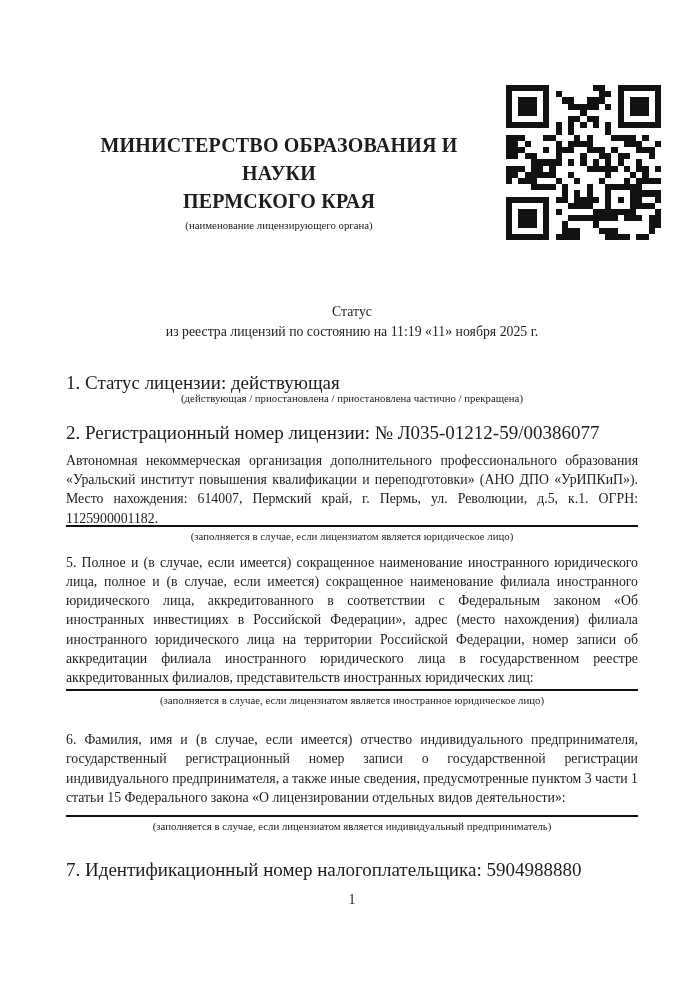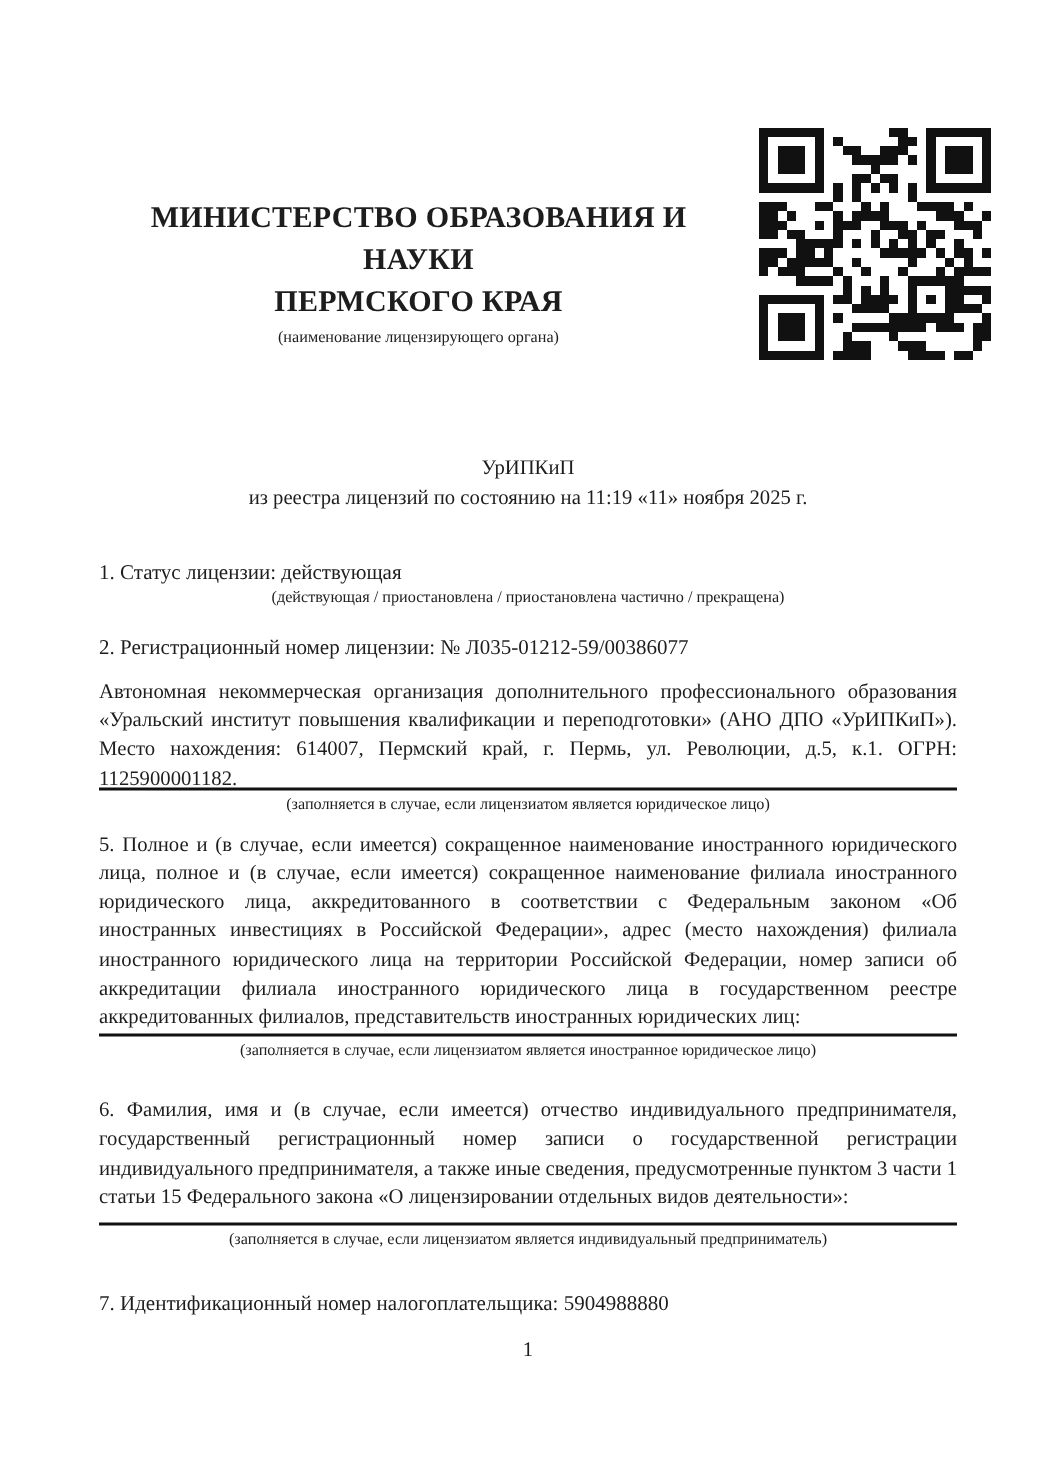--- a/index.html
+++ b/index.html
@@ -40,21 +40,21 @@
   }
   .qr-box svg { width: 100%; height: 100%; display: block; }
   
   .content {
     position: absolute;
     left: 66px;
     top: 302px;
     width: 572px;
   }
   .doc-title { text-align: center; font-size: 13.8px; line-height: 19.5px; }
-  .line-item { font-size: 14px; line-height: 19px; }
+  .line-item { font-size: 19px; line-height: 19px; }
   .para {
     font-size: 13.8px;
     line-height: 19.2px;
     text-align: justify;
     text-align-last: left;
     margin: 0;
   }
   .caption {
     font-size: 10.8px;
     line-height: 12px;
@@ -396,21 +396,21 @@
         <rect x="18" y="24" width="1" height="1"></rect>
         <rect x="19" y="24" width="1" height="1"></rect>
         <rect x="21" y="24" width="1" height="1"></rect>
         <rect x="22" y="24" width="1" height="1"></rect>
       </svg>
   </div>
 
   <div class="content">
 
     <div class="doc-title">
-      <div>УрИПКиП</div>
+      <div>Статус</div>
       <div>из реестра лицензий по состоянию на 11:19 «11» ноября 2025 г.</div>
     </div>
 
     <section class="mt-item1">
       <div class="line-item">1. Статус лицензии: действующая</div>
       <div class="caption" style="margin-top:0;">(действующая / приостановлена / приостановлена частично / прекращена)</div>
     </section>
 
     <section class="mt-item2">
       <div class="line-item">2. Регистрационный номер лицензии: № Л035-01212-59/00386077</div>

